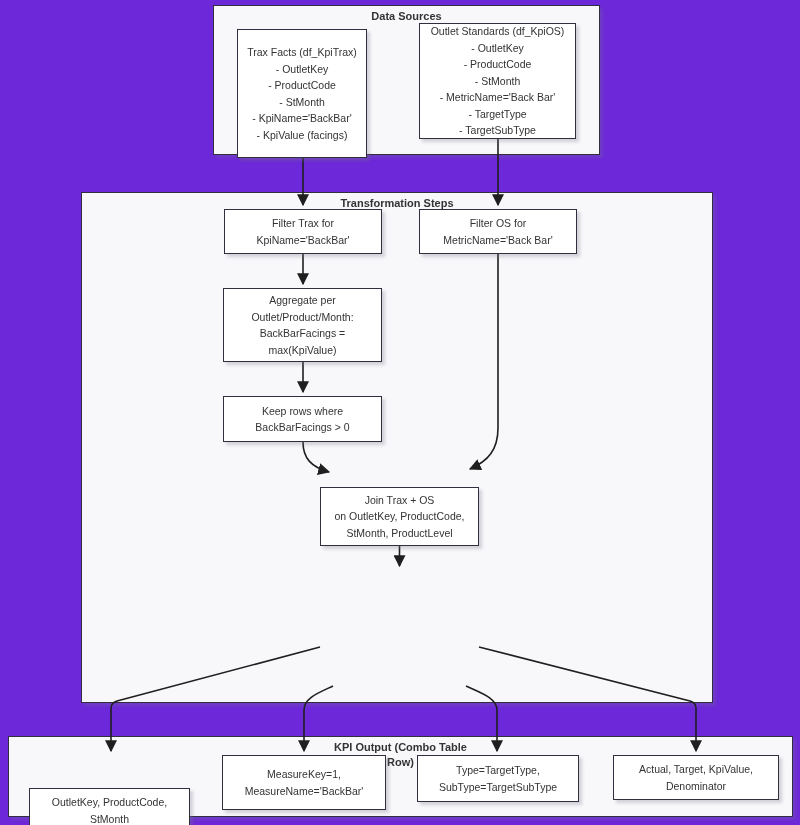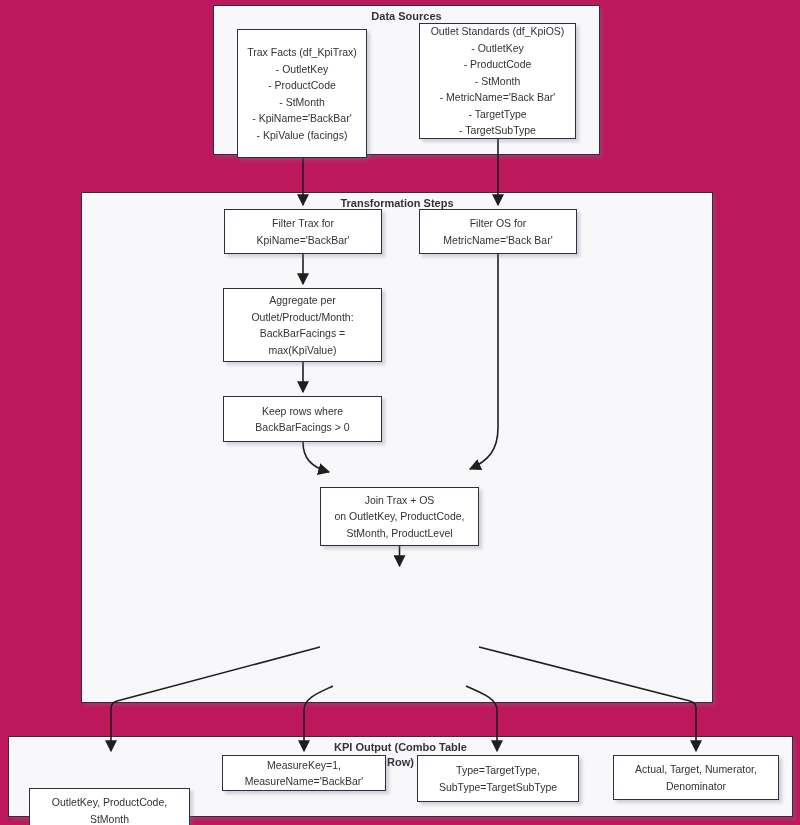--- a/index.html
+++ b/index.html
@@ -5,21 +5,21 @@
   html, body {
     margin: 0;
     padding: 0;
     background: #ffffff;
     font-family: "Liberation Sans", "DejaVu Sans", sans-serif;
   }
   .canvas {
     position: relative;
     width: 800px;
     height: 825px;
-    background: #be185d;
+    background: #6d28d9;
     overflow: hidden;
   }
   .edges {
     position: absolute;
     left: 0; top: 0;
     width: 800px; height: 825px;
     pointer-events: none;
   }
   .cluster {
     position: absolute;
@@ -147,28 +147,28 @@
       <div class="line">on OutletKey, ProductCode,</div>
       <div class="line">StMonth, ProductLevel</div>
     </div>
 
 
   <div class="node" style="left:29px; top:755px; width:161px; height:45px;margin-top:33px;">
       <div class="line">OutletKey, ProductCode,</div>
       <div class="line">StMonth</div>
     </div>
 
-  <div class="node" style="left:222px; top:755px; width:164px; height:36px;">
+  <div class="node" style="left:222px; top:755px; width:164px; height:55px;">
       <div class="line">MeasureKey=1,</div>
       <div class="line">MeasureName='BackBar'</div>
     </div>
 
   <div class="node" style="left:417px; top:755px; width:162px; height:47px;">
       <div class="line">Type=TargetType,</div>
       <div class="line">SubType=TargetSubType</div>
     </div>
 
   <div class="node" style="left:613px; top:755px; width:166px; height:45px;">
-      <div class="line">Actual, Target, Numerator,</div>
+      <div class="line">Actual, Target, KpiValue,</div>
       <div class="line">Denominator</div>
     </div>
 
 </div>
 
 </body></html>

